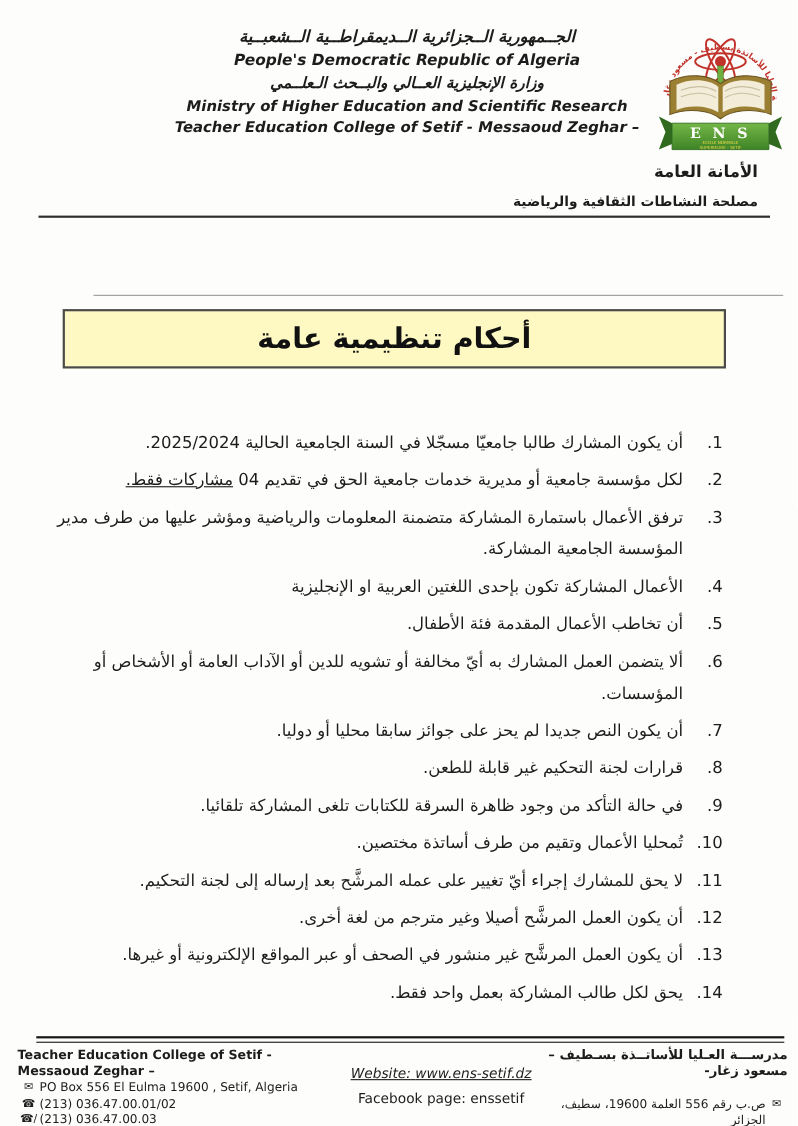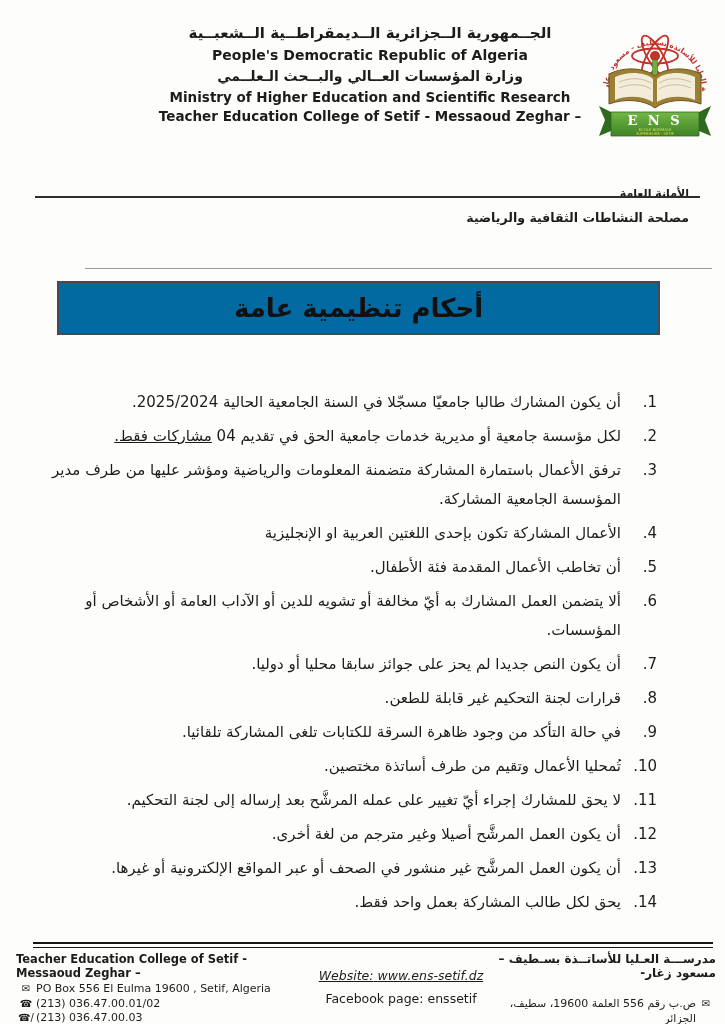--- a/index.html
+++ b/index.html
@@ -1,36 +1,36 @@
 <!DOCTYPE html>
 <html lang="ar"><head>
 <meta charset="utf-8">
 <style>
   html,body{margin:0;padding:0;background:#ffffff;}
   .page{
     position:relative;width:725px;height:1024px;background:#fdfdfb;overflow:hidden;
     font-family:"DejaVu Sans","Liberation Sans",sans-serif;color:#1c1c1c;
   }
   
-  .header-text{position:absolute;top:24px;left:150px;width:440px;text-align:center;}
+  .header-text{position:absolute;top:24px;left:150px;width:440px;text-align:center;font-style:italic;}
   .h-ar1{font-size:15px;font-weight:bold;}
   .h-en1{font-size:14px;font-weight:bold;margin-top:5px;}
   .h-ar2{font-size:14px;font-weight:bold;margin-top:5px;}
   .h-en2{font-size:13.5px;font-weight:bold;margin-top:5px;}
   .h-en3{font-size:13.5px;font-weight:bold;margin-top:3px;}
   .logo{position:absolute;top:16px;right:10px;width:120px;height:124px;}
   .secretariat{position:absolute;top:147px;right:36px;text-align:right;direction:rtl;}
-  .sec-1{font-size:11px;font-weight:bold;margin-top:40px;}
+  .sec-1{font-size:15px;font-weight:bold;}
   .sec-2{font-size:12.5px;font-weight:bold;margin-top:10px;}
   
   .sep-line{position:absolute;top:196px;left:35px;width:665px;height:2px;background:#2e2e2e;}
   .thin-line{position:absolute;top:268px;left:85px;width:627px;height:1px;background:#9a9a9a;}
   .title-box{
     position:absolute;top:281px;left:57px;width:599px;height:50px;
-    border:2px solid #4a4a4a;display:flex;align-items:center;justify-content:center;background:#0369a1;
+    border:2px solid #4a4a4a;display:flex;align-items:center;justify-content:center;background:#fef9c3;
   }
   .title-box .t{font-size:26px;font-weight:bold;color:#111;direction:rtl;}
   .rules{position:absolute;top:388px;right:68px;left:48px;direction:rtl;}
   .rule{display:flex;margin-bottom:5px;line-height:29px;font-size:15px;}
   .rule-num{width:36px;flex-shrink:0;text-align:right;direction:rtl;}
   .rule-text{flex:1;padding-left:2px;}
   .rule-text .u{text-decoration:underline;}
   
   .footer-rule{position:absolute;top:942px;left:33px;width:680px;height:3px;
     border-top:2px solid #161616;border-bottom:1px solid #161616;}
@@ -50,21 +50,21 @@
   .ltr-num{direction:ltr;unicode-bidi:embed;}
 </style>
 </head>
 <body>
 
 <div class="page">
 
   <div class="header-text">
     <div class="h-ar1">الجــمهورية الــجزائرية الــديمقراطــية الــشعبــية</div>
     <div class="h-en1">People's Democratic Republic of Algeria</div>
-    <div class="h-ar2">وزارة المؤسسات العــالي والبــحث الـعلــمي</div>
+    <div class="h-ar2">وزارة الإنجليزية العــالي والبــحث الـعلــمي</div>
     <div class="h-en2">Ministry of Higher Education and Scientific Research</div>
     <div class="h-en3">Teacher Education College of Setif - Messaoud Zeghar –</div>
   </div>
 
   <svg class="logo" viewBox="0 0 120 124" xmlns="http://www.w3.org/2000/svg">
     <defs>
       <path id="arc" d="M 13,76 A 47,47 0 1 1 107,76" fill="none"></path>
       <linearGradient id="grn" x1="0" y1="0" x2="0" y2="1">
         <stop offset="0" stop-color="#74b647"></stop>
           <stop offset="1" stop-color="#3e8426"></stop>

